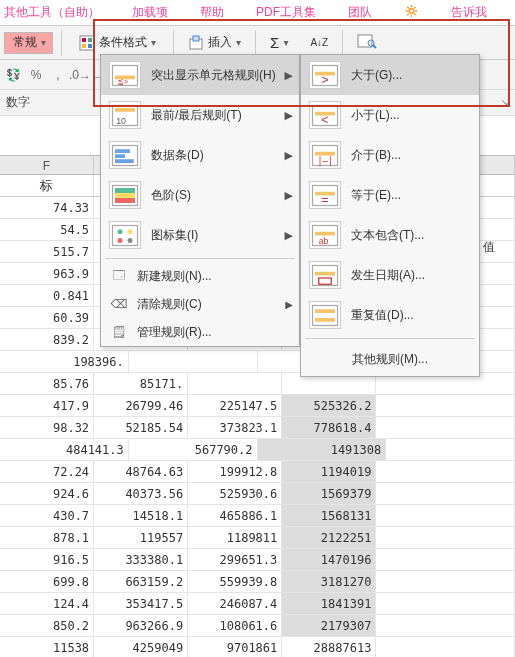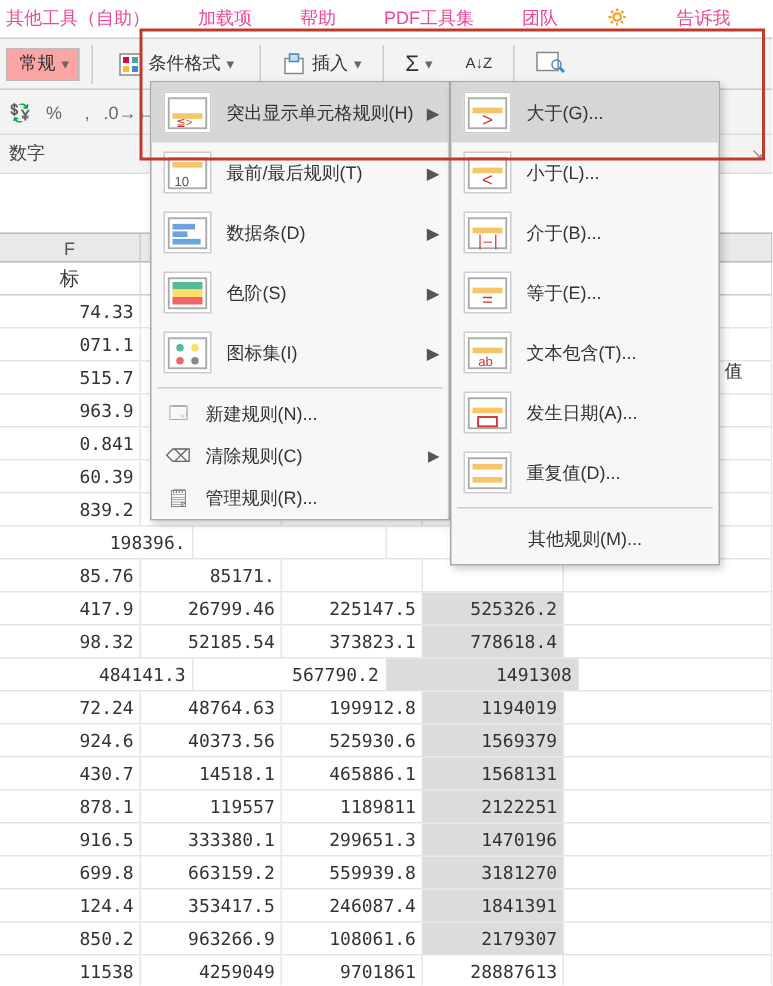--- a/index.html
+++ b/index.html
@@ -293,21 +293,21 @@
   </div>
   <div class="tbody" id="tbody">
       <div class="row">
         <div class="cell">74.33</div>
         <div class="cell">125968.</div>
         <div class="cell"></div>
         <div class="cell"></div>
         <div class="cell"></div>
       </div>
       <div class="row">
-        <div class="cell">071.1</div>
+        <div class="cell">54.5</div>
         <div class="cell">48709.0</div>
         <div class="cell"></div>
         <div class="cell"></div>
         <div class="cell"></div>
       </div>
       <div class="row">
         <div class="cell">515.7</div>
         <div class="cell">177284.</div>
         <div class="cell"></div>
         <div class="cell"></div>

